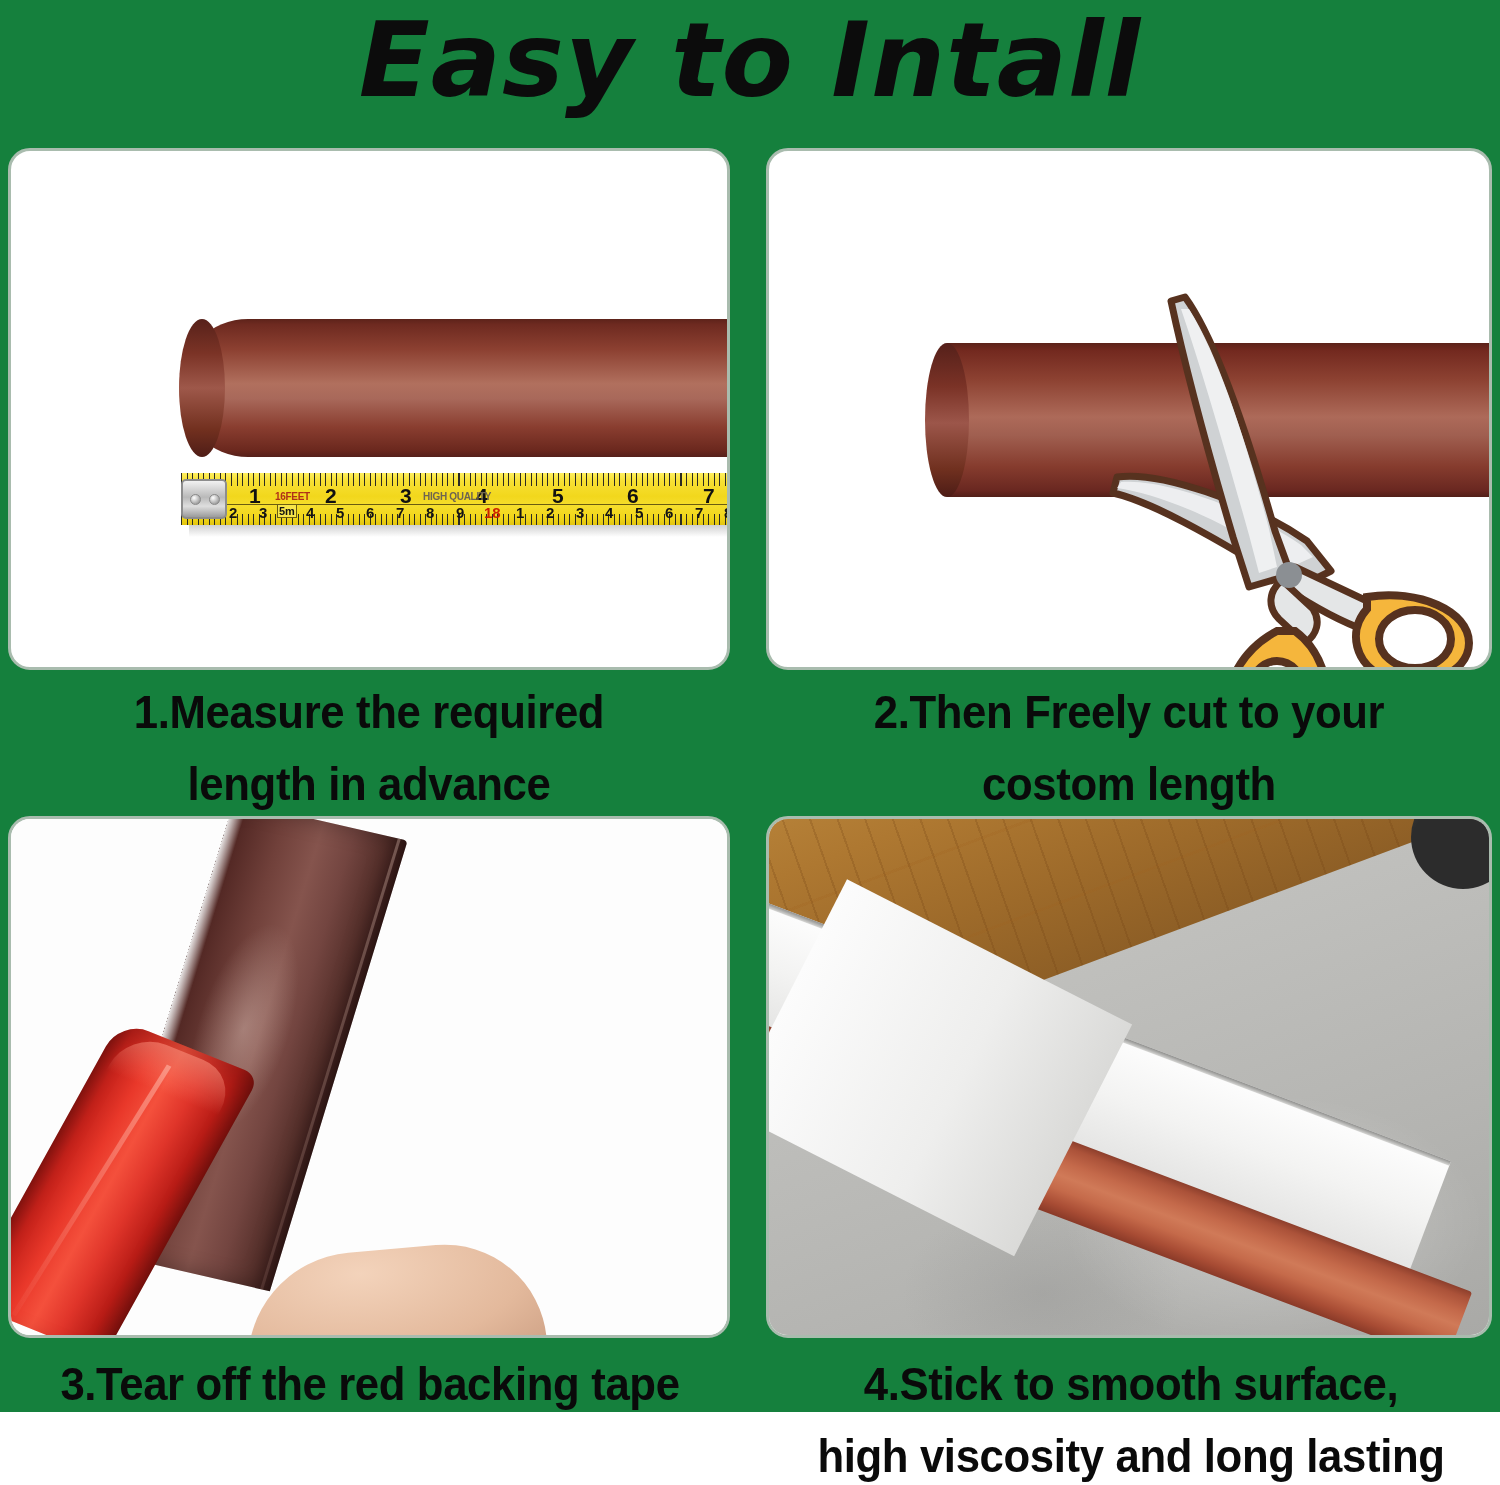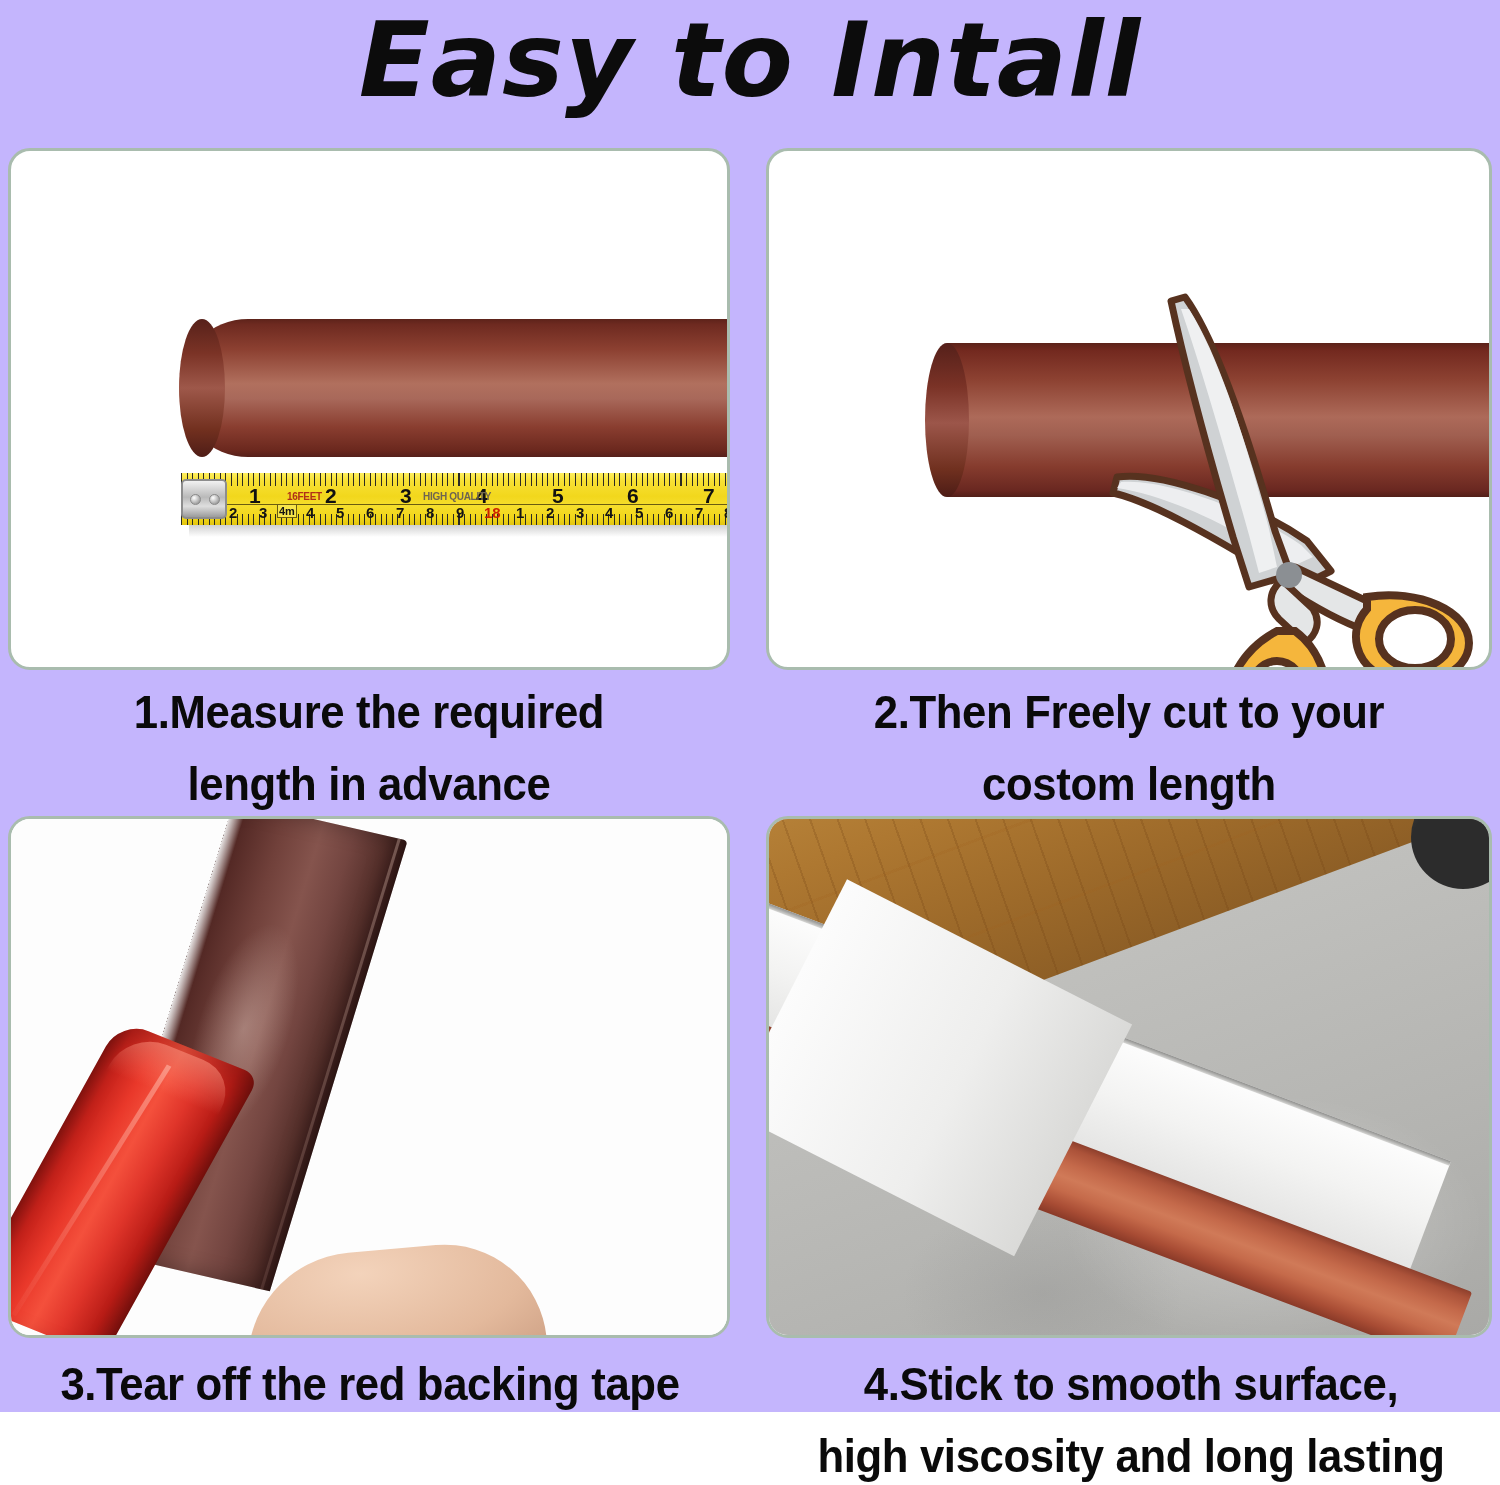--- a/index.html
+++ b/index.html
@@ -9,21 +9,21 @@
     height: 1485px;
     background: #ffffff;
     font-family: "Liberation Sans", sans-serif;
     overflow: hidden;
   }
 
   #page {
     position: relative;
     width: 1500px;
     height: 1412px;
-    background: #c4b5fd;
+    background: #15803d;
   }
 
   
   .title {
     position: absolute;
     left: 0; top: 4px;
     width: 1500px;
     text-align: center;
     font-family: "DejaVu Sans", sans-serif;
     font-size: 104px;
@@ -326,26 +326,26 @@
       </div>
 
       <div class="inch-num" style="left:68px">1</div>
       <div class="inch-num" style="left:144px">2</div>
       <div class="inch-num" style="left:219px">3</div>
       <div class="inch-num" style="left:295px">4</div>
       <div class="inch-num" style="left:371px">5</div>
       <div class="inch-num" style="left:446px">6</div>
       <div class="inch-num" style="left:522px">7</div>
 
-      <div class="tape-brand" style="left:106px">16FEET</div>
+      <div class="tape-brand" style="left:94px">16FEET</div>
       <div class="tape-brand grey" style="left:242px">HIGH QUALITY</div>
 
       <div class="cm-num" style="left:48px">2</div>
       <div class="cm-num" style="left:78px">3</div>
-      <div class="tape-5m" style="left:96px">4m</div>
+      <div class="tape-5m" style="left:96px">5m</div>
       <div class="cm-num" style="left:125px">4</div>
       <div class="cm-num" style="left:155px">5</div>
       <div class="cm-num" style="left:185px">6</div>
       <div class="cm-num" style="left:215px">7</div>
       <div class="cm-num" style="left:245px">8</div>
       <div class="cm-num" style="left:275px">9</div>
       <div class="cm-num red" style="left:303px">18</div>
       <div class="cm-num" style="left:335px">1</div>
       <div class="cm-num" style="left:365px">2</div>
       <div class="cm-num" style="left:395px">3</div>

